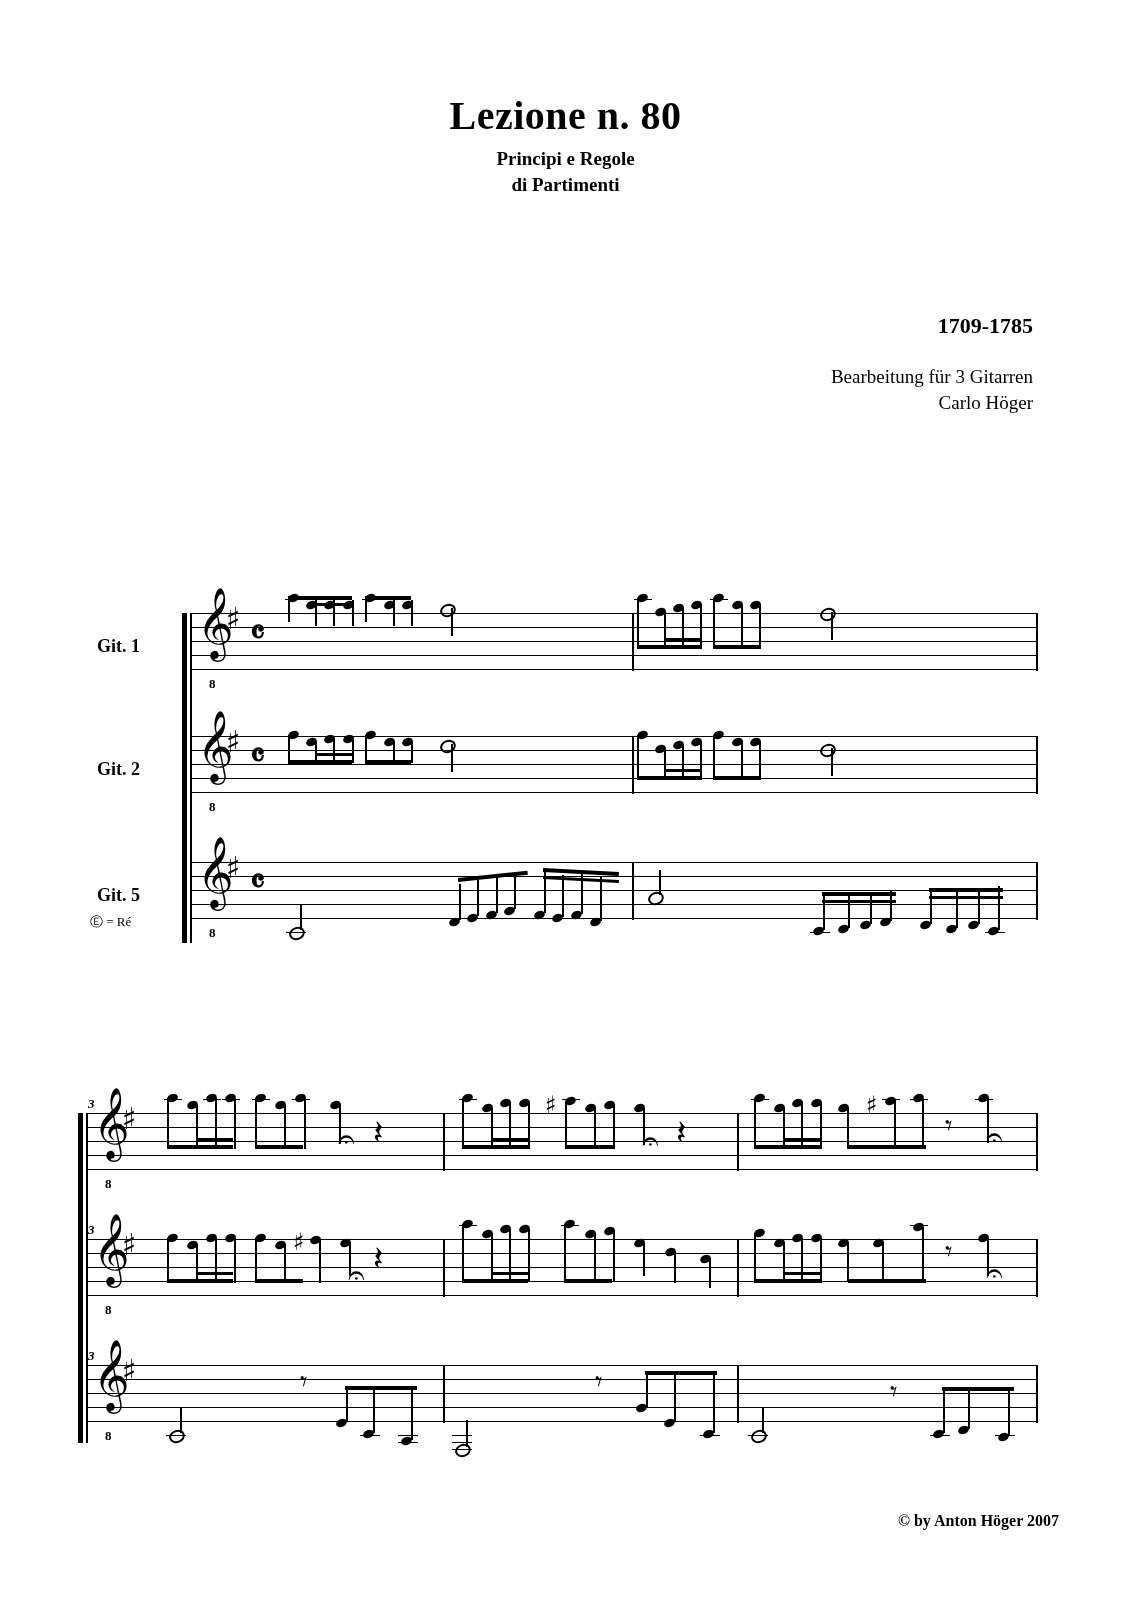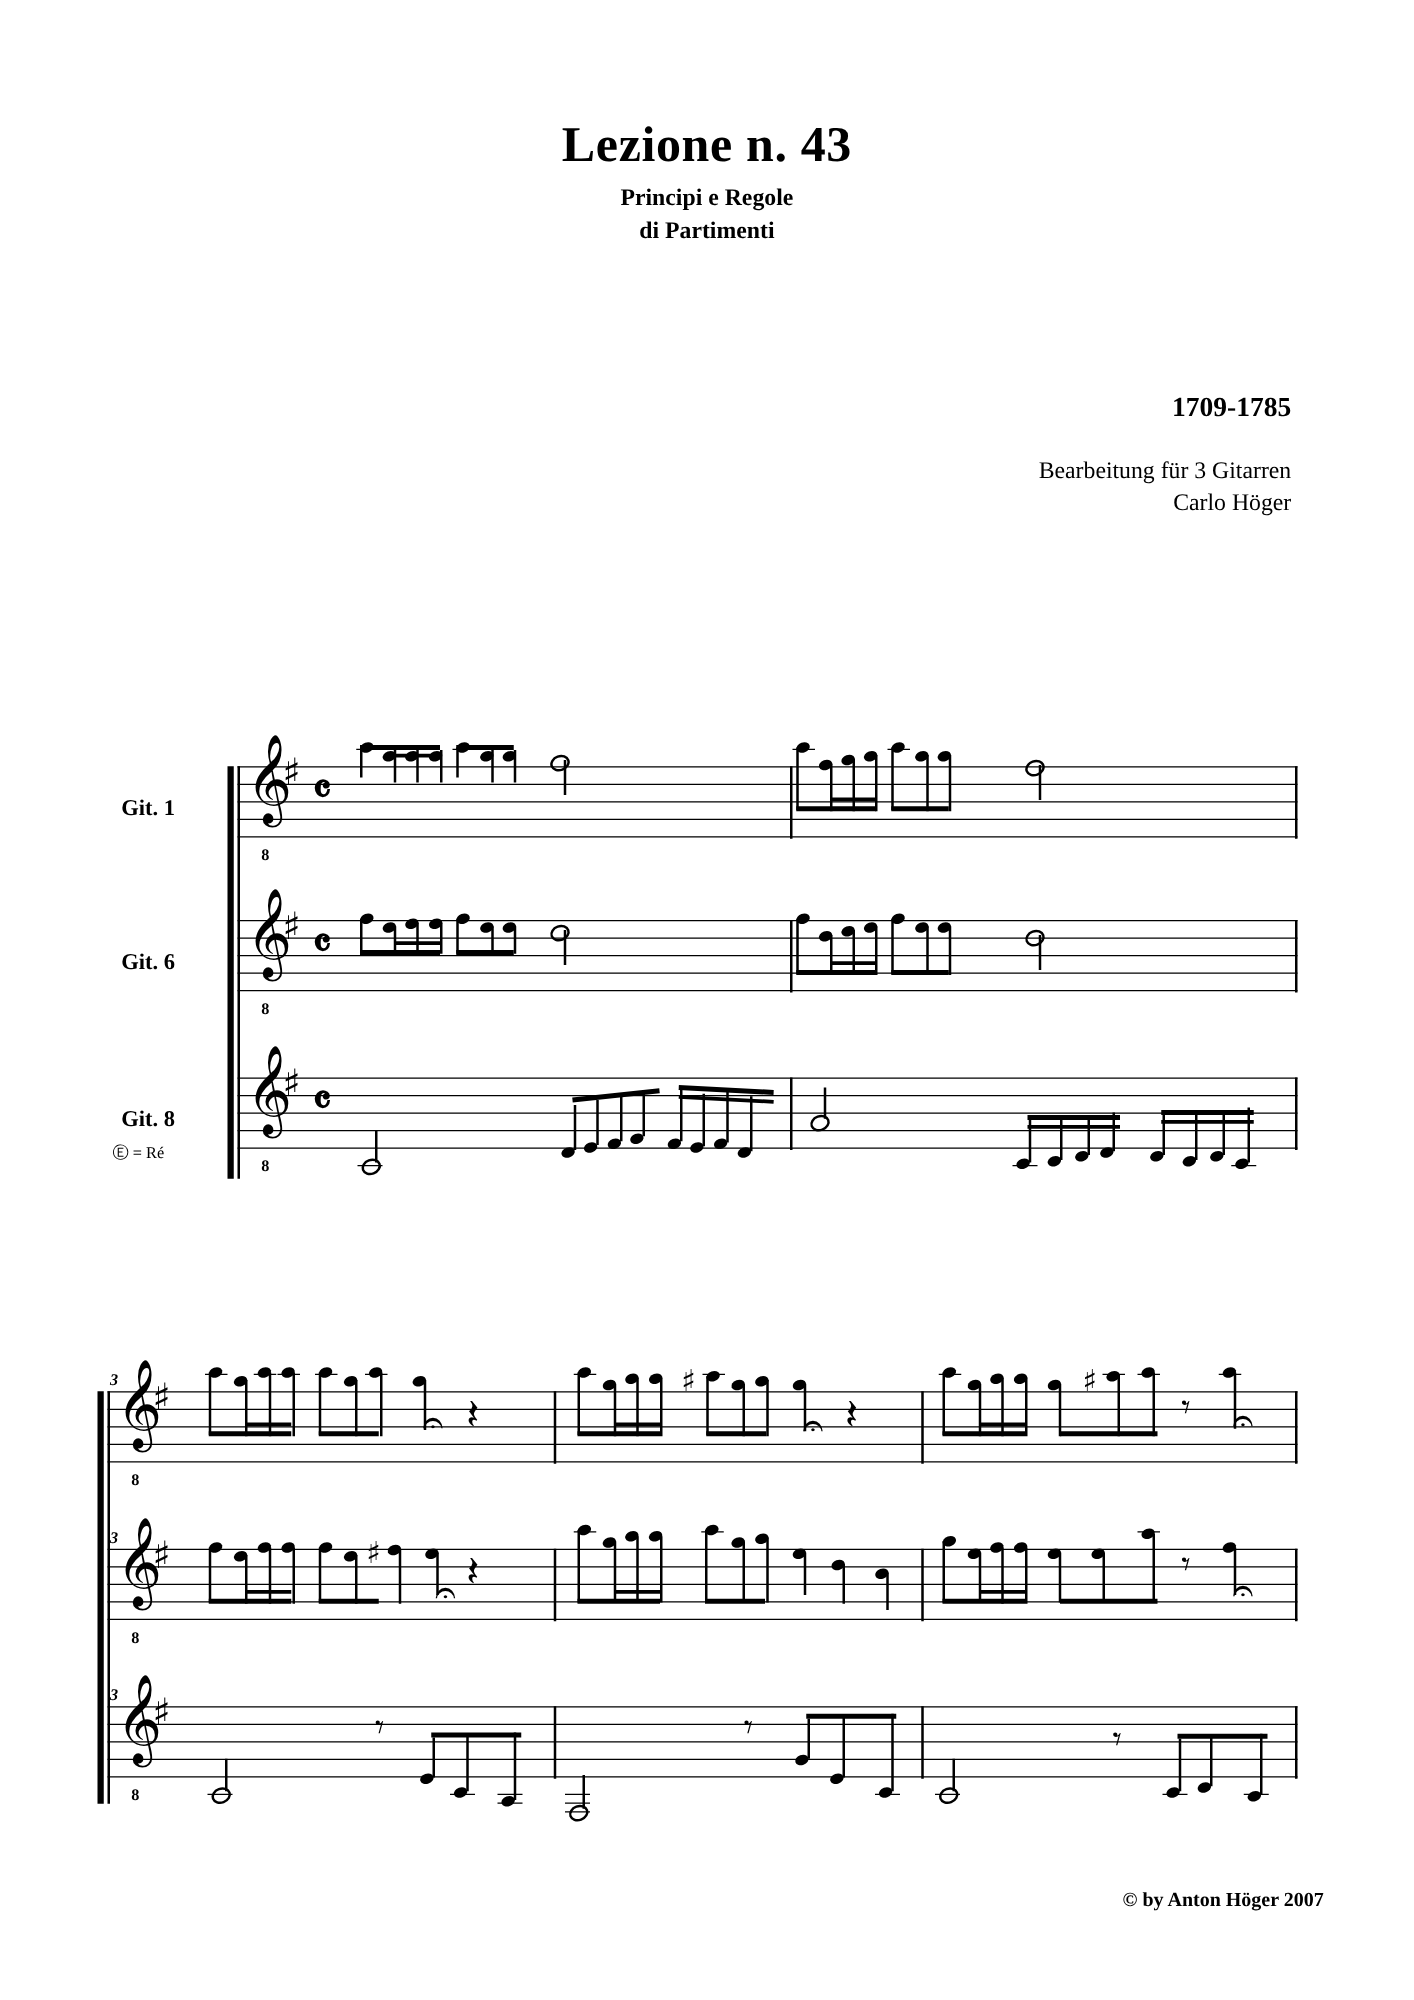--- a/index.html
+++ b/index.html
@@ -197,21 +197,21 @@
     font-size: 28px;
     line-height: 1;
     font-family: "DejaVu Sans", sans-serif;
   }
 </style>
 </head>
 <body>
 
 <div class="page">
 
-  <div class="title">Lezione n. 43</div>
+  <div class="title">Lezione n. 80</div>
   <div class="subtitle sub1">Principi e Regole</div>
   <div class="subtitle sub2">di Partimenti</div>
 
   <div class="composer-dates">1709-1785</div>
   <div class="arranger-line1">Bearbeitung für 3 Gitarren</div>
   <div class="arranger-line2">Carlo Höger</div>
 
   <div class="sysbrace" style="left:182px; top:613px; width:5px; height:330px;"></div>
   <div class="sysbrace" style="left:190px; top:613px; width:1.7px; height:330px;"></div>
 
@@ -271,21 +271,21 @@
   <div class="beam" style="left:713px; top:645px; width:46px;"></div>
   <div class="nh" style="left:732px; top:601px;"></div>
   <div class="stem" style="left:741px; top:604px; height:45px;"></div>
   <div class="nh" style="left:750px; top:601px;"></div>
   <div class="stem" style="left:759px; top:604px; height:45px;"></div>
   <div class="nh open" style="left:820px; top:608px;"></div>
   <div class="stem" style="left:831px; top:612px; height:28px;"></div>
 
   <div class="barline" style="left:1036px; top:613px; height:58px;"></div>
 
-  <div class="part-label" style="left:97px; top:759px;">Git. 6</div>
+  <div class="part-label" style="left:97px; top:759px;">Git. 2</div>
   <div class="staff" style="left:190px; top:736px; width:848px; height:58px;">
     <div class="line" style="top:0px;"></div>
     <div class="line" style="top:14px;"></div>
     <div class="line" style="top:28px;"></div>
     <div class="line" style="top:42px;"></div>
     <div class="line" style="top:56px;"></div>
   </div>
   <div class="clef" style="left:197px; top:715px;">𝄞</div>
   <div class="clef-8" style="left:209px; top:799px;">8</div>
   <div class="keysig" style="left:226px; top:727px;">♯</div>
@@ -330,21 +330,21 @@
   <div class="beam" style="left:713px; top:776px; width:46px;"></div>
   <div class="nh" style="left:732px; top:738px;"></div>
   <div class="stem" style="left:741px; top:741px; height:39px;"></div>
   <div class="nh" style="left:750px; top:738px;"></div>
   <div class="stem" style="left:759px; top:741px; height:39px;"></div>
   <div class="nh open" style="left:820px; top:744px;"></div>
   <div class="stem" style="left:831px; top:748px; height:28px;"></div>
 
   <div class="barline" style="left:1036px; top:736px; height:58px;"></div>
 
-  <div class="part-label" style="left:97px; top:885px;">Git. 8</div>
+  <div class="part-label" style="left:97px; top:885px;">Git. 5</div>
   <div class="tuning-label" style="left:90px; top:913px;">Ⓔ = Ré</div>
   <div class="staff" style="left:190px; top:862px; width:848px; height:58px;">
     <div class="line" style="top:0px;"></div>
     <div class="line" style="top:14px;"></div>
     <div class="line" style="top:28px;"></div>
     <div class="line" style="top:42px;"></div>
     <div class="line" style="top:56px;"></div>
   </div>
   <div class="clef" style="left:197px; top:841px;">𝄞</div>
   <div class="clef-8" style="left:209px; top:925px;">8</div>

